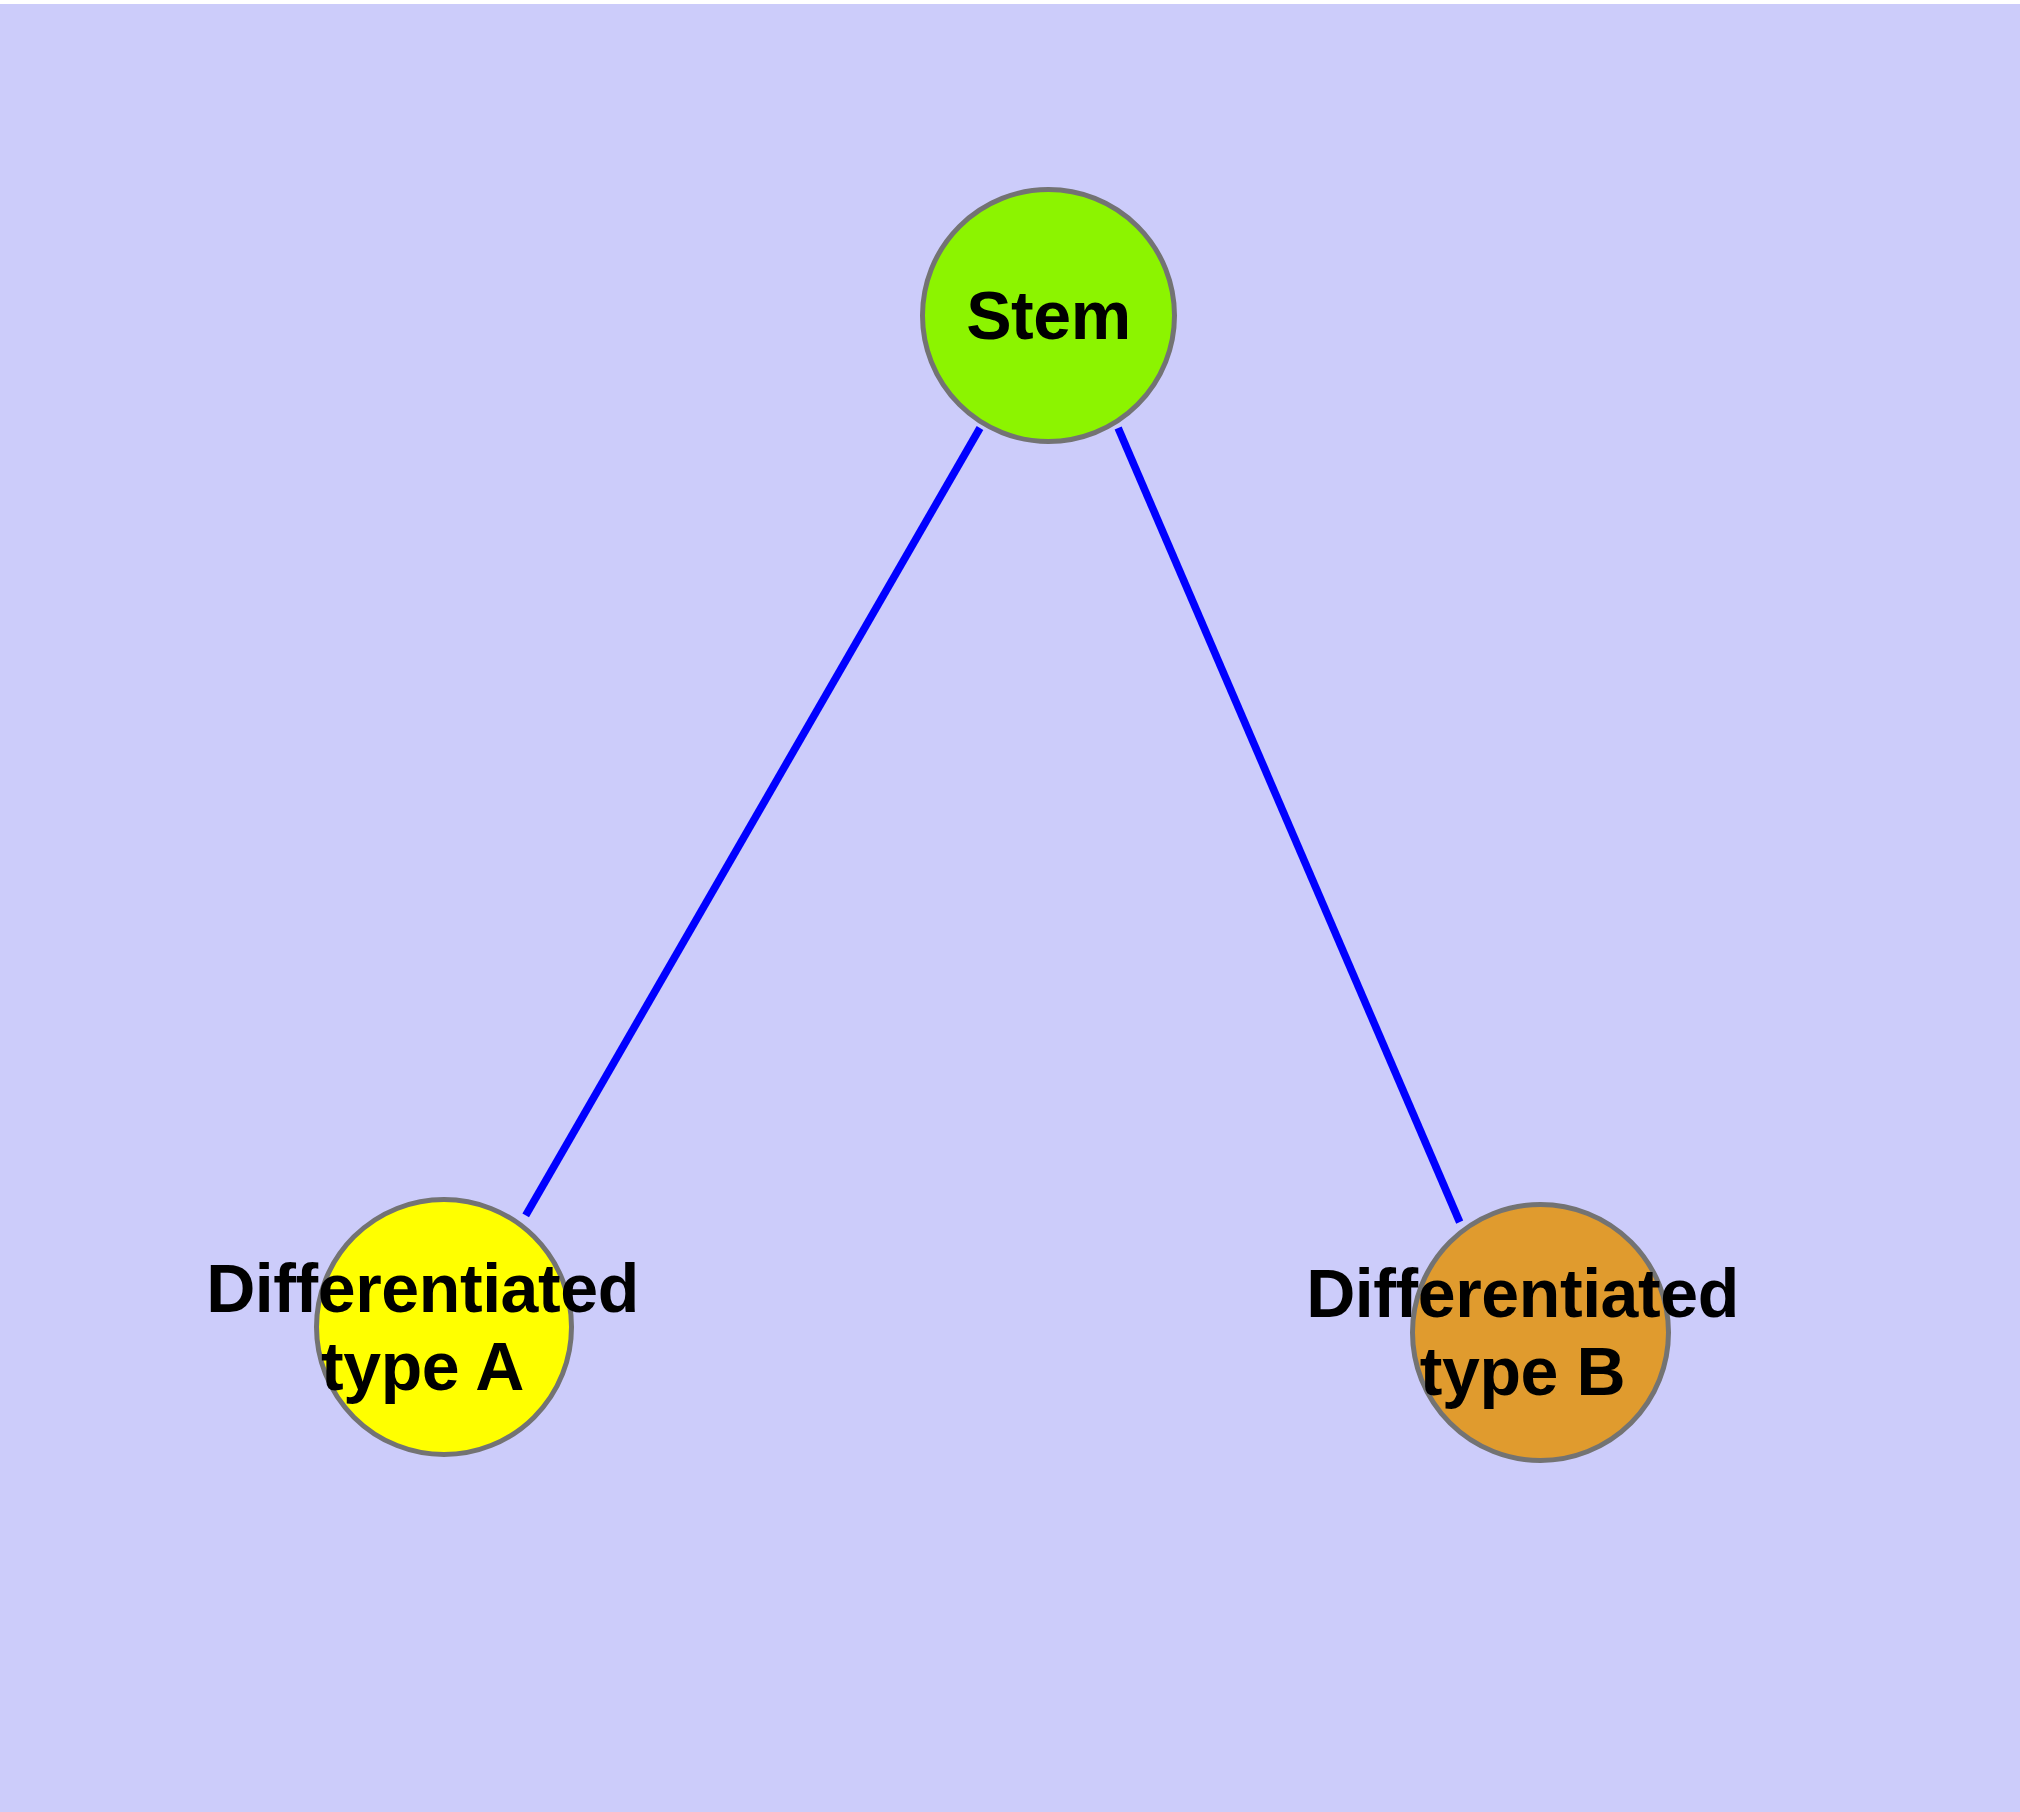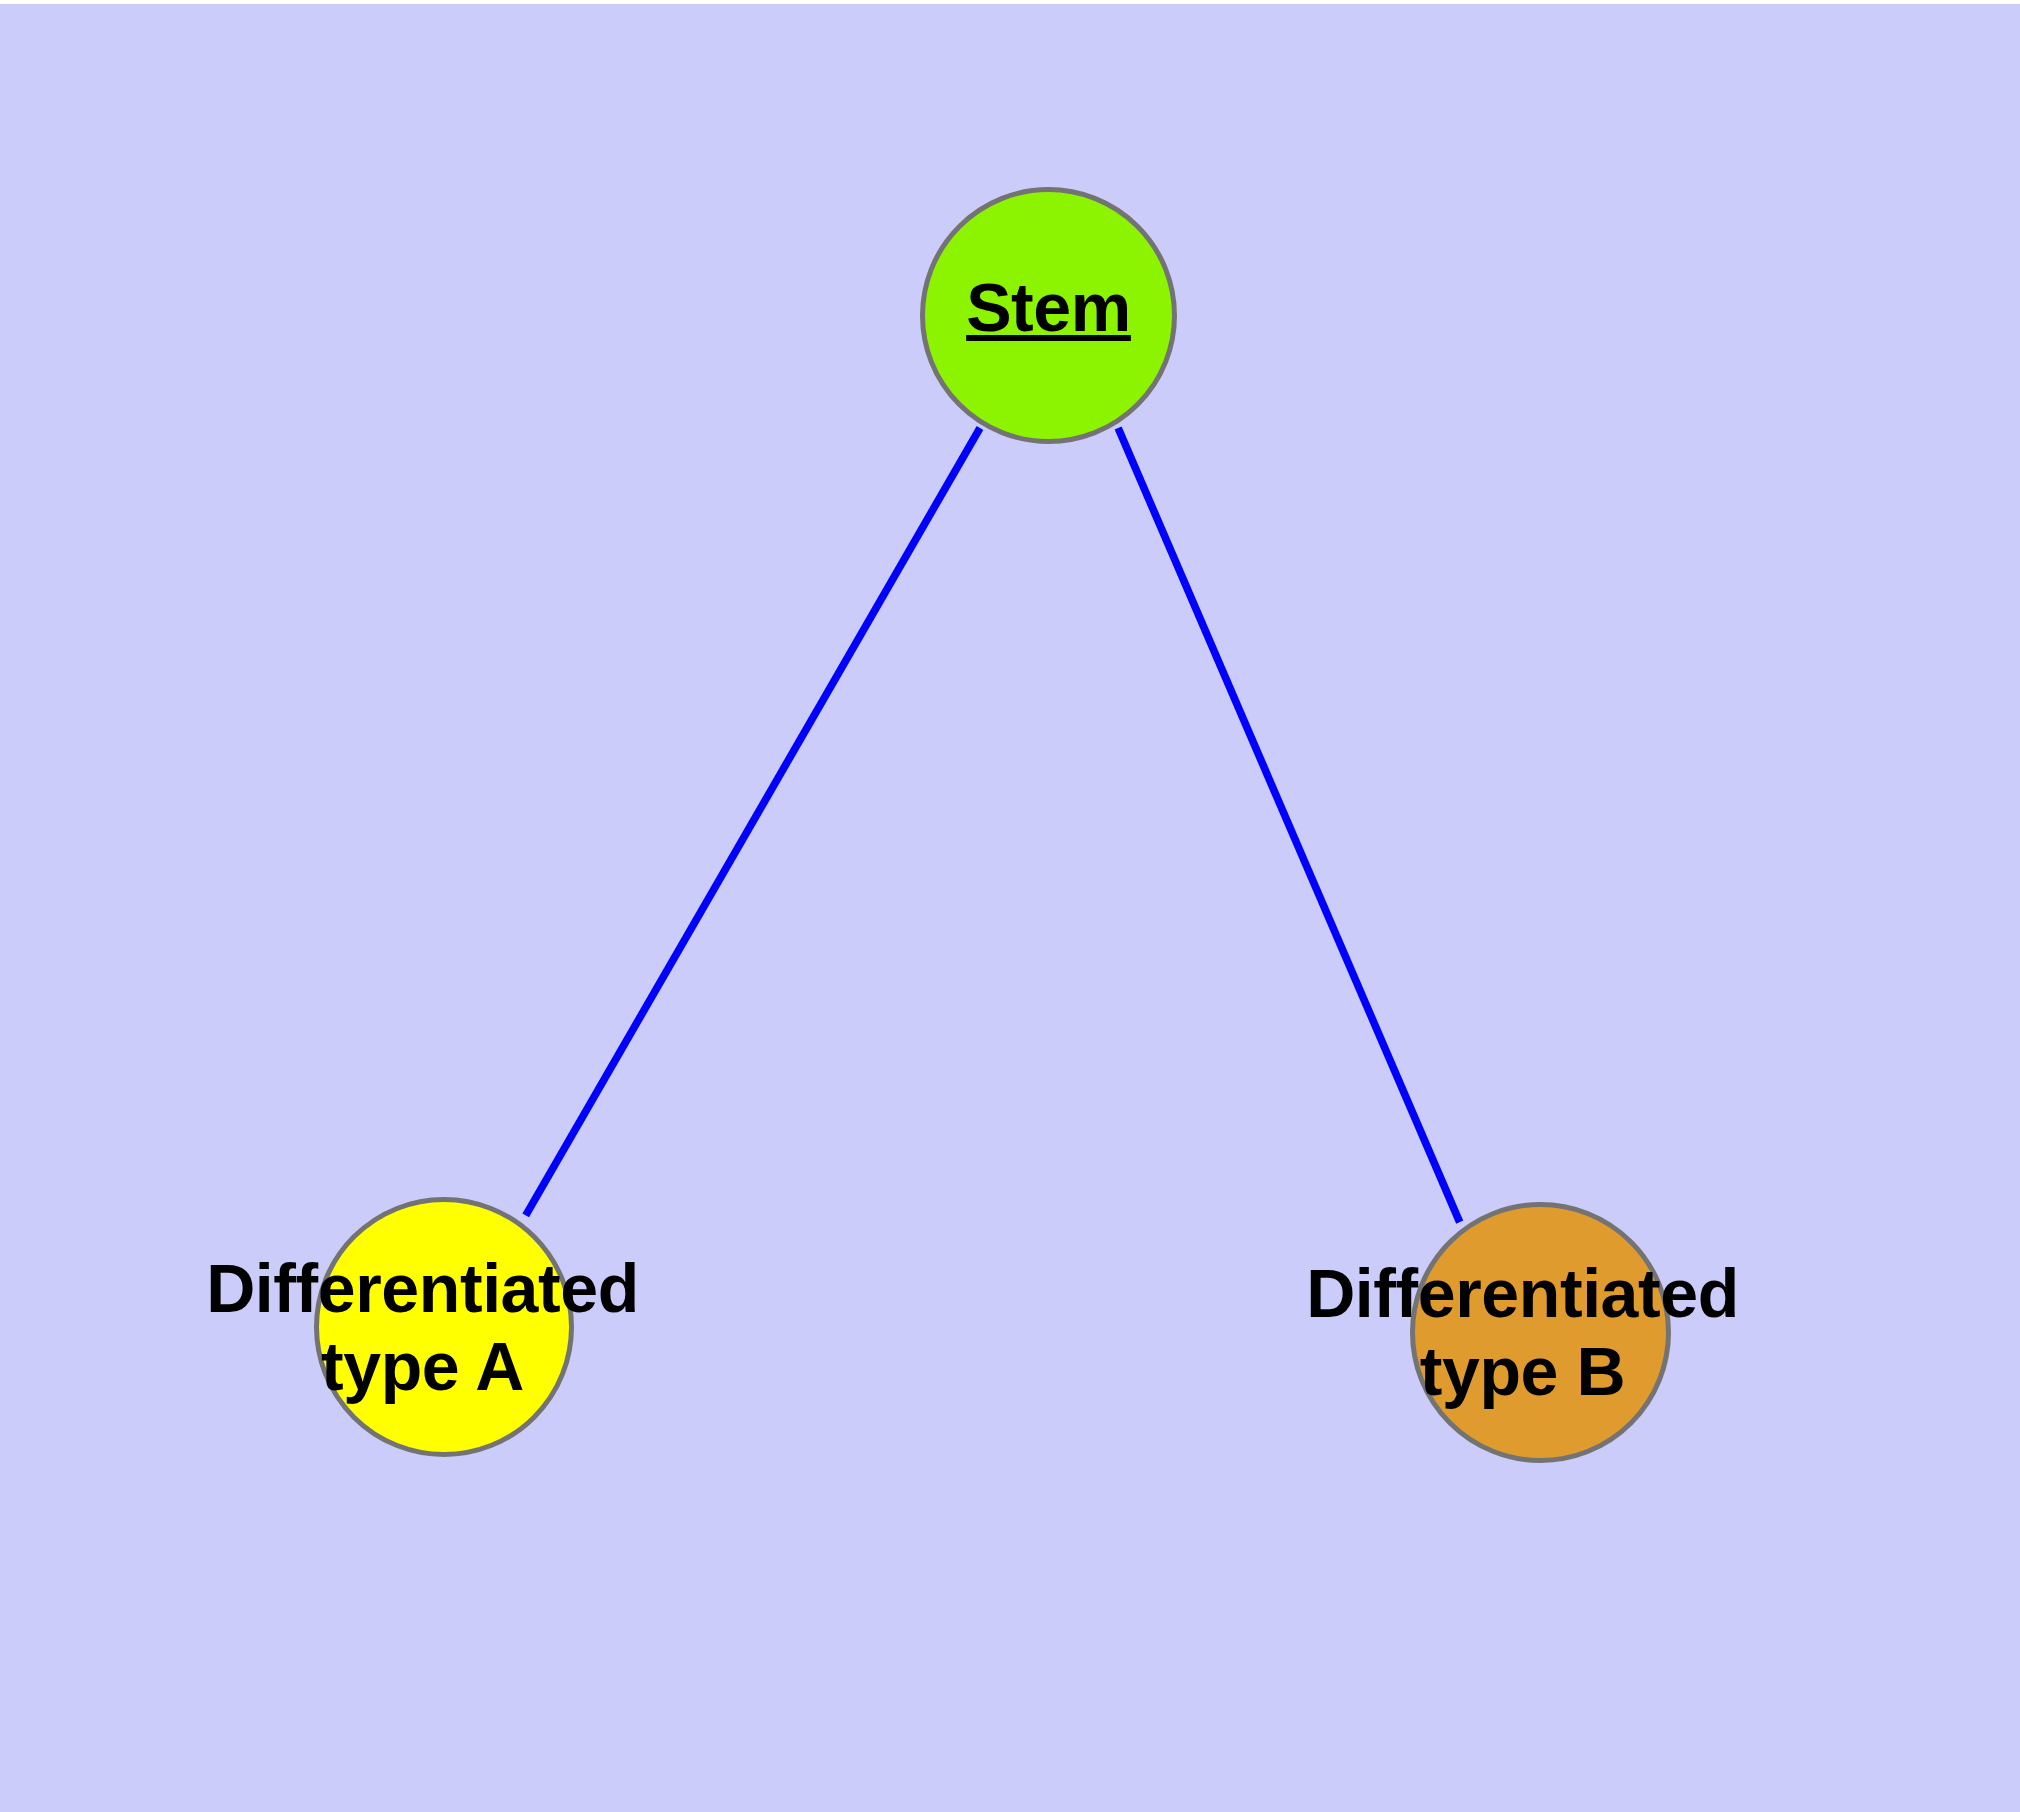--- a/index.html
+++ b/index.html
@@ -49,23 +49,22 @@
   
   #node-stem {
     left: 920px;
     top: 187px;
     width: 257px;
     height: 257px;
     background: #8cf400;
   }
   #label-stem {
     left: 794px;
-    top: 268px;
+    top: 276px;
     width: 509px;
-    text-decoration: underline;
   }
   
   #node-type-a {
     left: 314px;
     top: 1197px;
     width: 260px;
     height: 260px;
     background: #ffff00;
   }
   #label-type-a {

